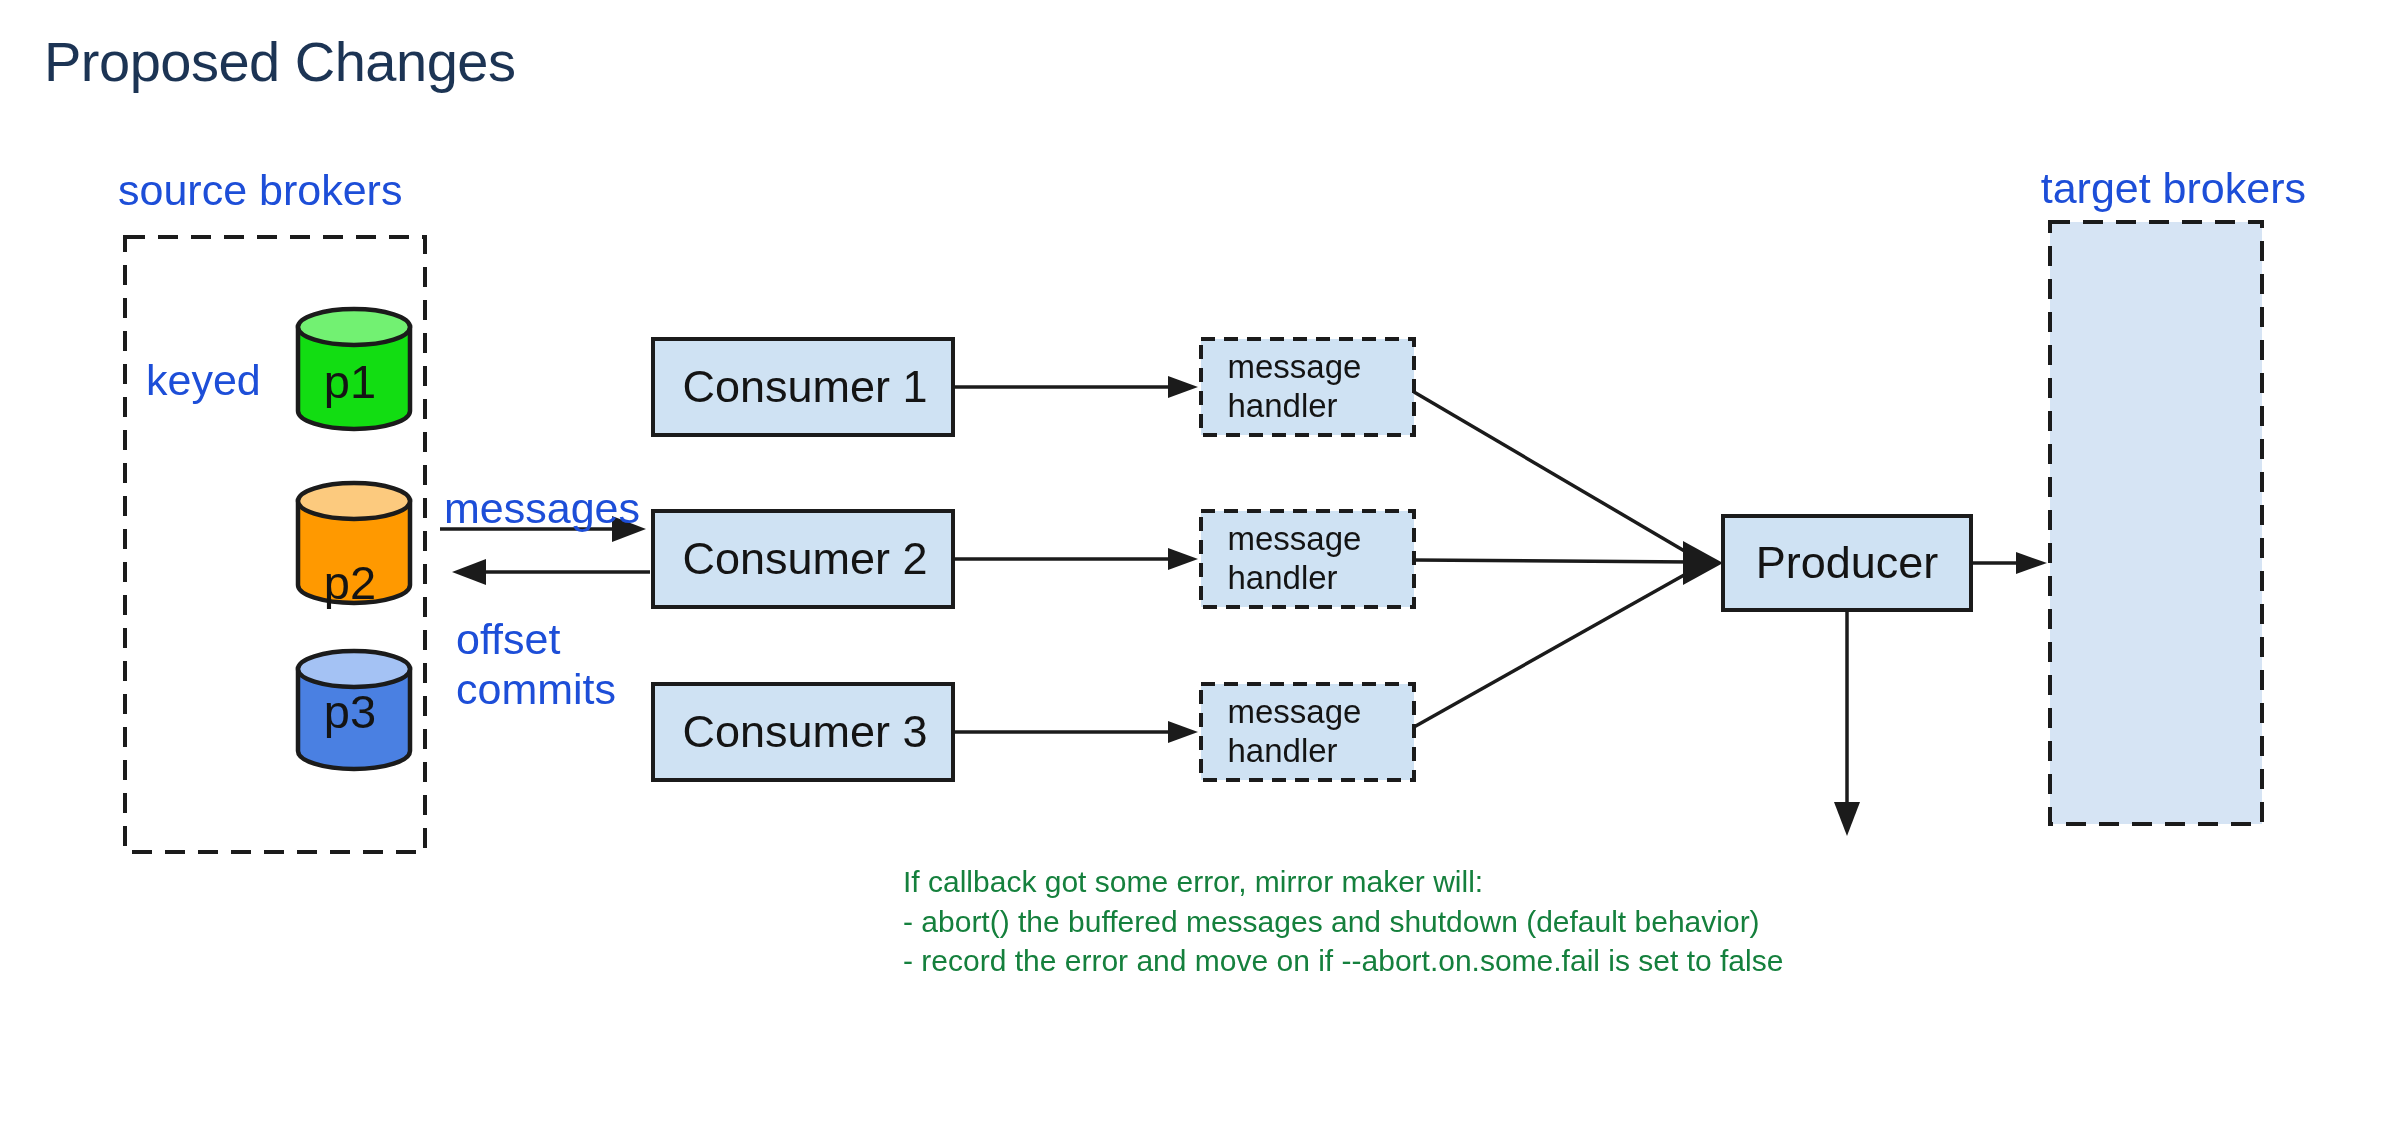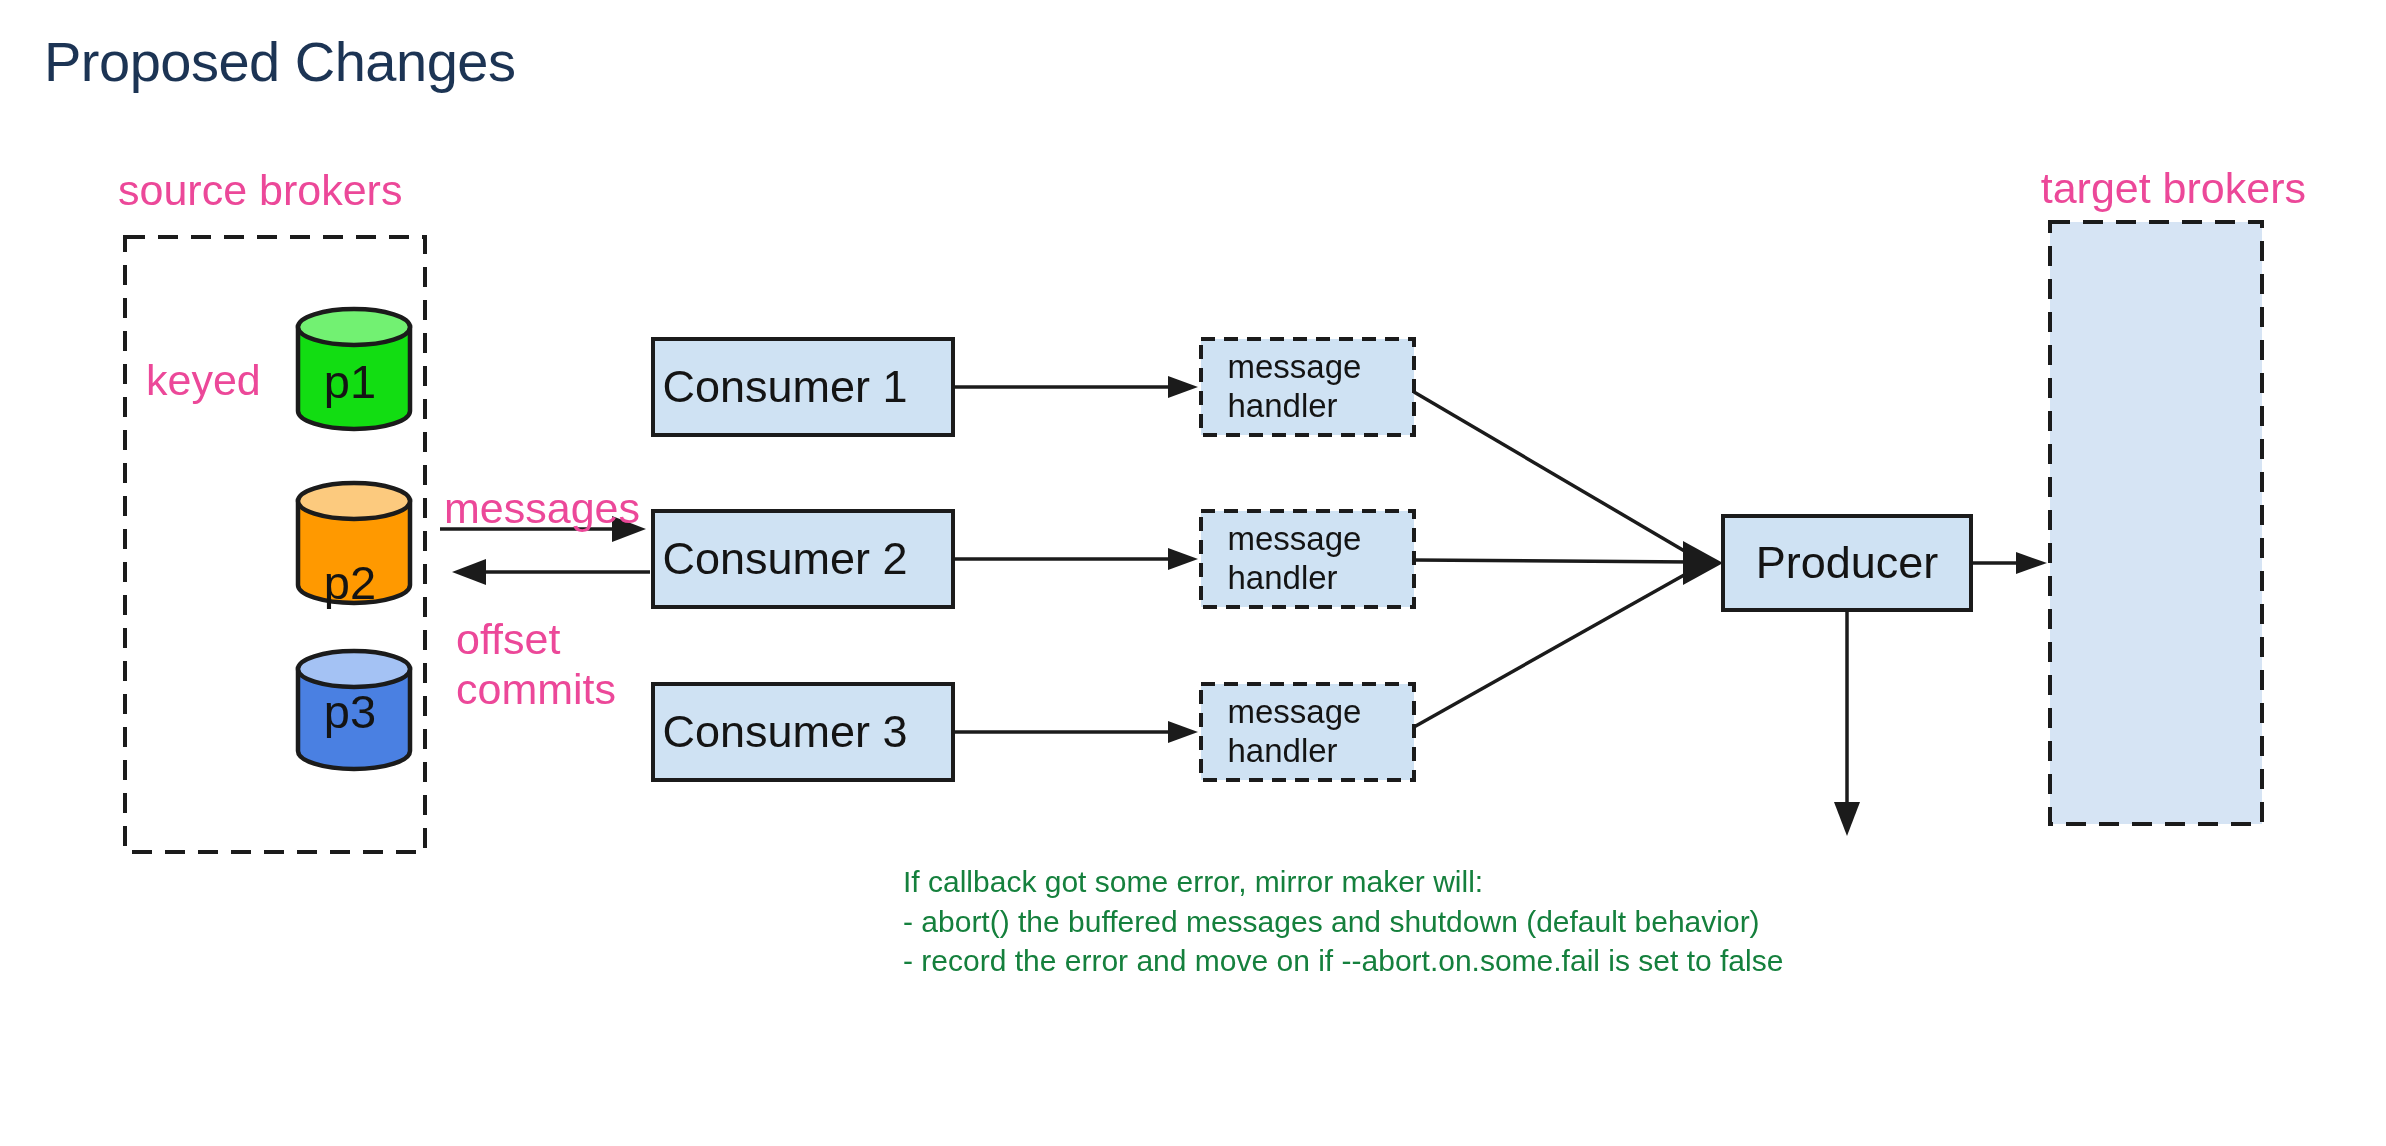--- a/index.html
+++ b/index.html
@@ -8,21 +8,21 @@
     width: 2386px;
     height: 1146px;
     background: #ffffff;
     overflow: hidden;
     font-family: "Liberation Sans", "DejaVu Sans", sans-serif;
     padding-left: 28px;
   }
   .layer { position: absolute; left: 0; top: 0; }
   .t {
     position: absolute;
-    color: #ec4899;
+    color: #1d4ed8;
     white-space: nowrap;
     line-height: 1.15;
   }
   .page-title {
     left: 44px; top: 30px;
     font-size: 56px;
     font-weight: 500;
     color: #1c3454;
     letter-spacing: -0.5px;
   }
@@ -32,21 +32,21 @@
   .lbl-messages { left: 444px; top: 460px; margin-top: 24px; }
   .lbl-offset   { left: 456px; top: 614px; white-space: normal; width: 215px; line-height: 50px; }
   .lbl-target   { left: 2006px; top: 164px; width: 300px; text-align: right; }
   .boxtext {
     position: absolute;
     display: flex;
     align-items: center;
     justify-content: center;
     color: #141414;
   }
-  .consumer-text { left: 635px; width: 300px; height: 96px; font-size: 45px; }
+  .consumer-text { left: 655px; width: 300px; height: 96px; font-size: 45px; }
   .ct1 { top: 339px; } .ct2 { top: 511px; } .ct3 { top: 684px; }
   .handler-text  { left: 1201px; width: 213px; font-size: 33px; height: 96px; }
   .ht1 { top: 339px; } .ht2 { top: 511px; } .ht3 { top: 684px; }
   .handler-text span { display: block; width: 160px; white-space: normal; line-height: 1.18; }
   .producer-text { left: 1723px; top: 516px; width: 248px; height: 94px; font-size: 45px; }
   .ptext { width: 112px; height: 60px; font-size: 47px; }
   .p1t { left: 294px; top: 351px; }
   .p2t { left: 294px; top: 552px; }
   .p3t { left: 294px; top: 681px; }
   .notes { position: absolute; left: 903px; top: 862px; }

